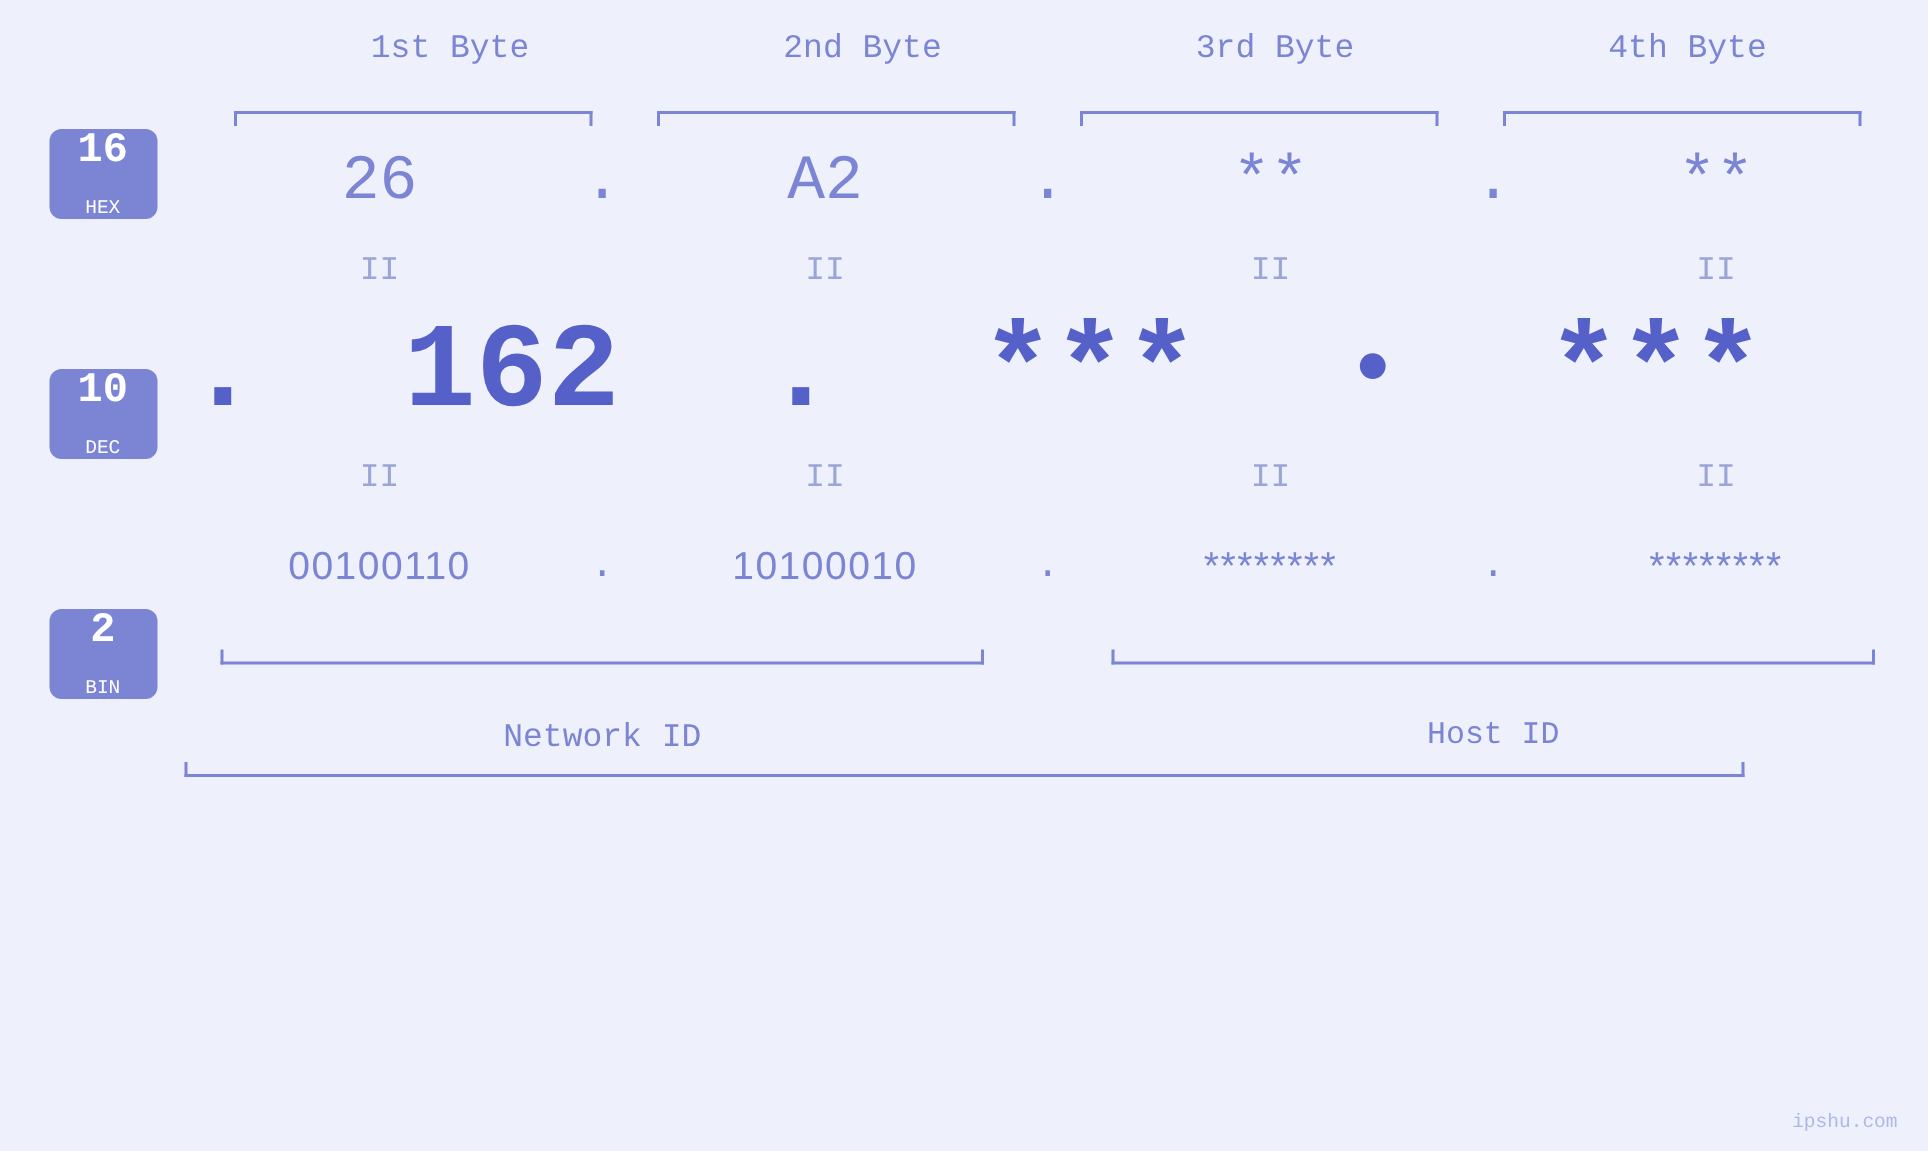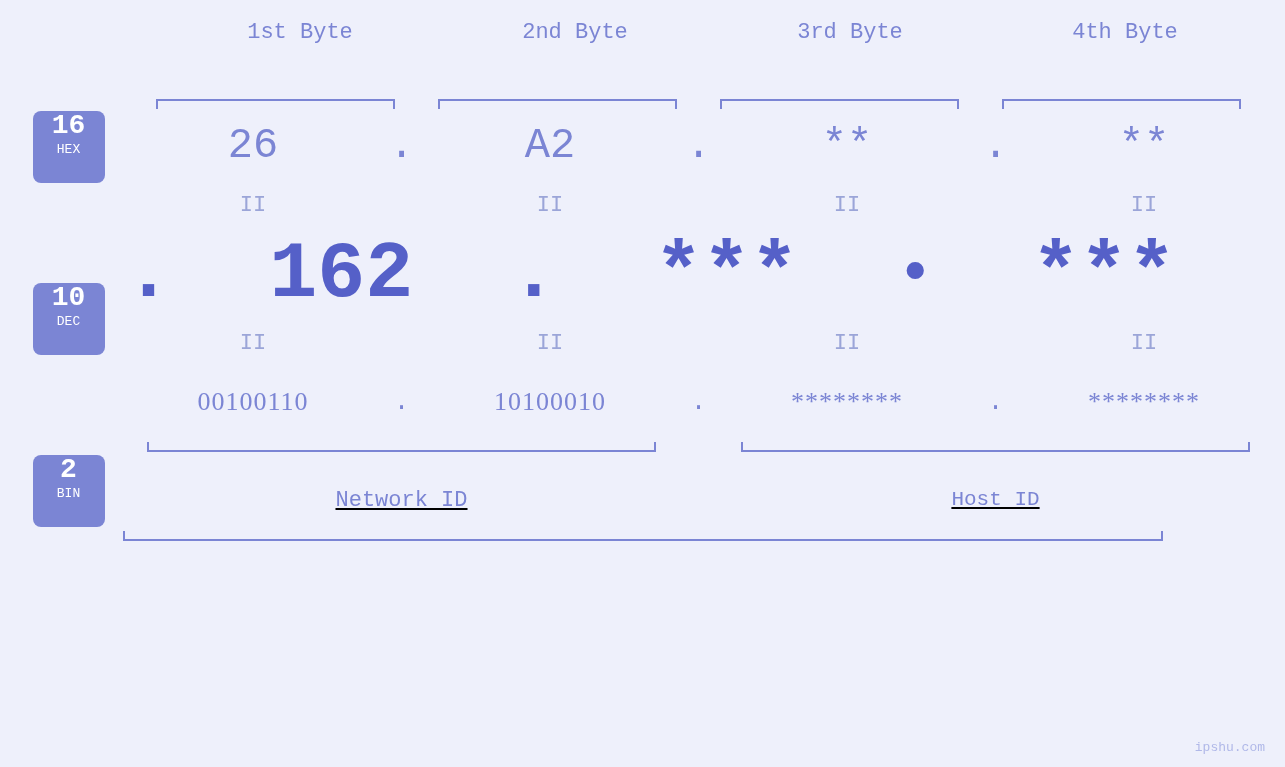--- a/index.html
+++ b/index.html
@@ -22,21 +22,21 @@
       align-items: center;
       padding-top: 20px;
     }
 
     
     .byte-headers {
       display: flex;
       width: 1100px;
       margin-left: 140px;
       justify-content: space-around;
-      margin-bottom: 26px;
+      margin-bottom: 1px;
     }
 
     .byte-header {
       color: #7b85d4;
       font-size: 22px;
       font-family: 'Courier New', Courier, monospace;
       text-align: center;
       width: 220px;
     }
 
@@ -53,27 +53,27 @@
     .badges-col {
       display: flex;
       flex-direction: column;
       gap: 0px;
       margin-right: 20px;
       margin-top: 40px;
     }
 
     .badge {
       width: 72px;
-      height: 72px;
+      height: 60px;
       background-color: #7b85d4;
       border-radius: 8px;
       display: flex;
       flex-direction: column;
       align-items: center;
-      justify-content: flex-start;
+      justify-content: space-between;
       color: white;
       margin-bottom: 100px;
     }
 
     .badge:last-child {
       margin-bottom: 0;
     }
 
     .badge-num {
       font-size: 28px;
@@ -182,21 +182,21 @@
     .val-dec {
       color: #5560c8;
       font-size: 80px;
       font-weight: bold;
       font-family: 'Courier New', Courier, monospace;
     }
 
     .val-bin {
       color: #7b85d4;
       font-size: 26px;
-      font-family: Liberation Serif, serif;
+      font-family: Liberation Sans, sans-serif;
       letter-spacing: 1px;
     }
 
     .val-dot-hex {
       color: #7b85d4;
       font-size: 42px;
     }
 
     .val-dot-dec {
       color: #5560c8;
@@ -206,22 +206,21 @@
 
     .val-dot-bin {
       color: #7b85d4;
       font-size: 26px;
     }
 
     
     .bottom-section {
       width: 100%;
       position: relative;
-      margin-top: 8px;
-      text-decoration: underline;
+      margin-top: 24px;
     }
 
     .bottom-brackets {
       display: flex;
       width: 100%;
       height: 30px;
     }
 
     .bottom-bracket-net {
       

